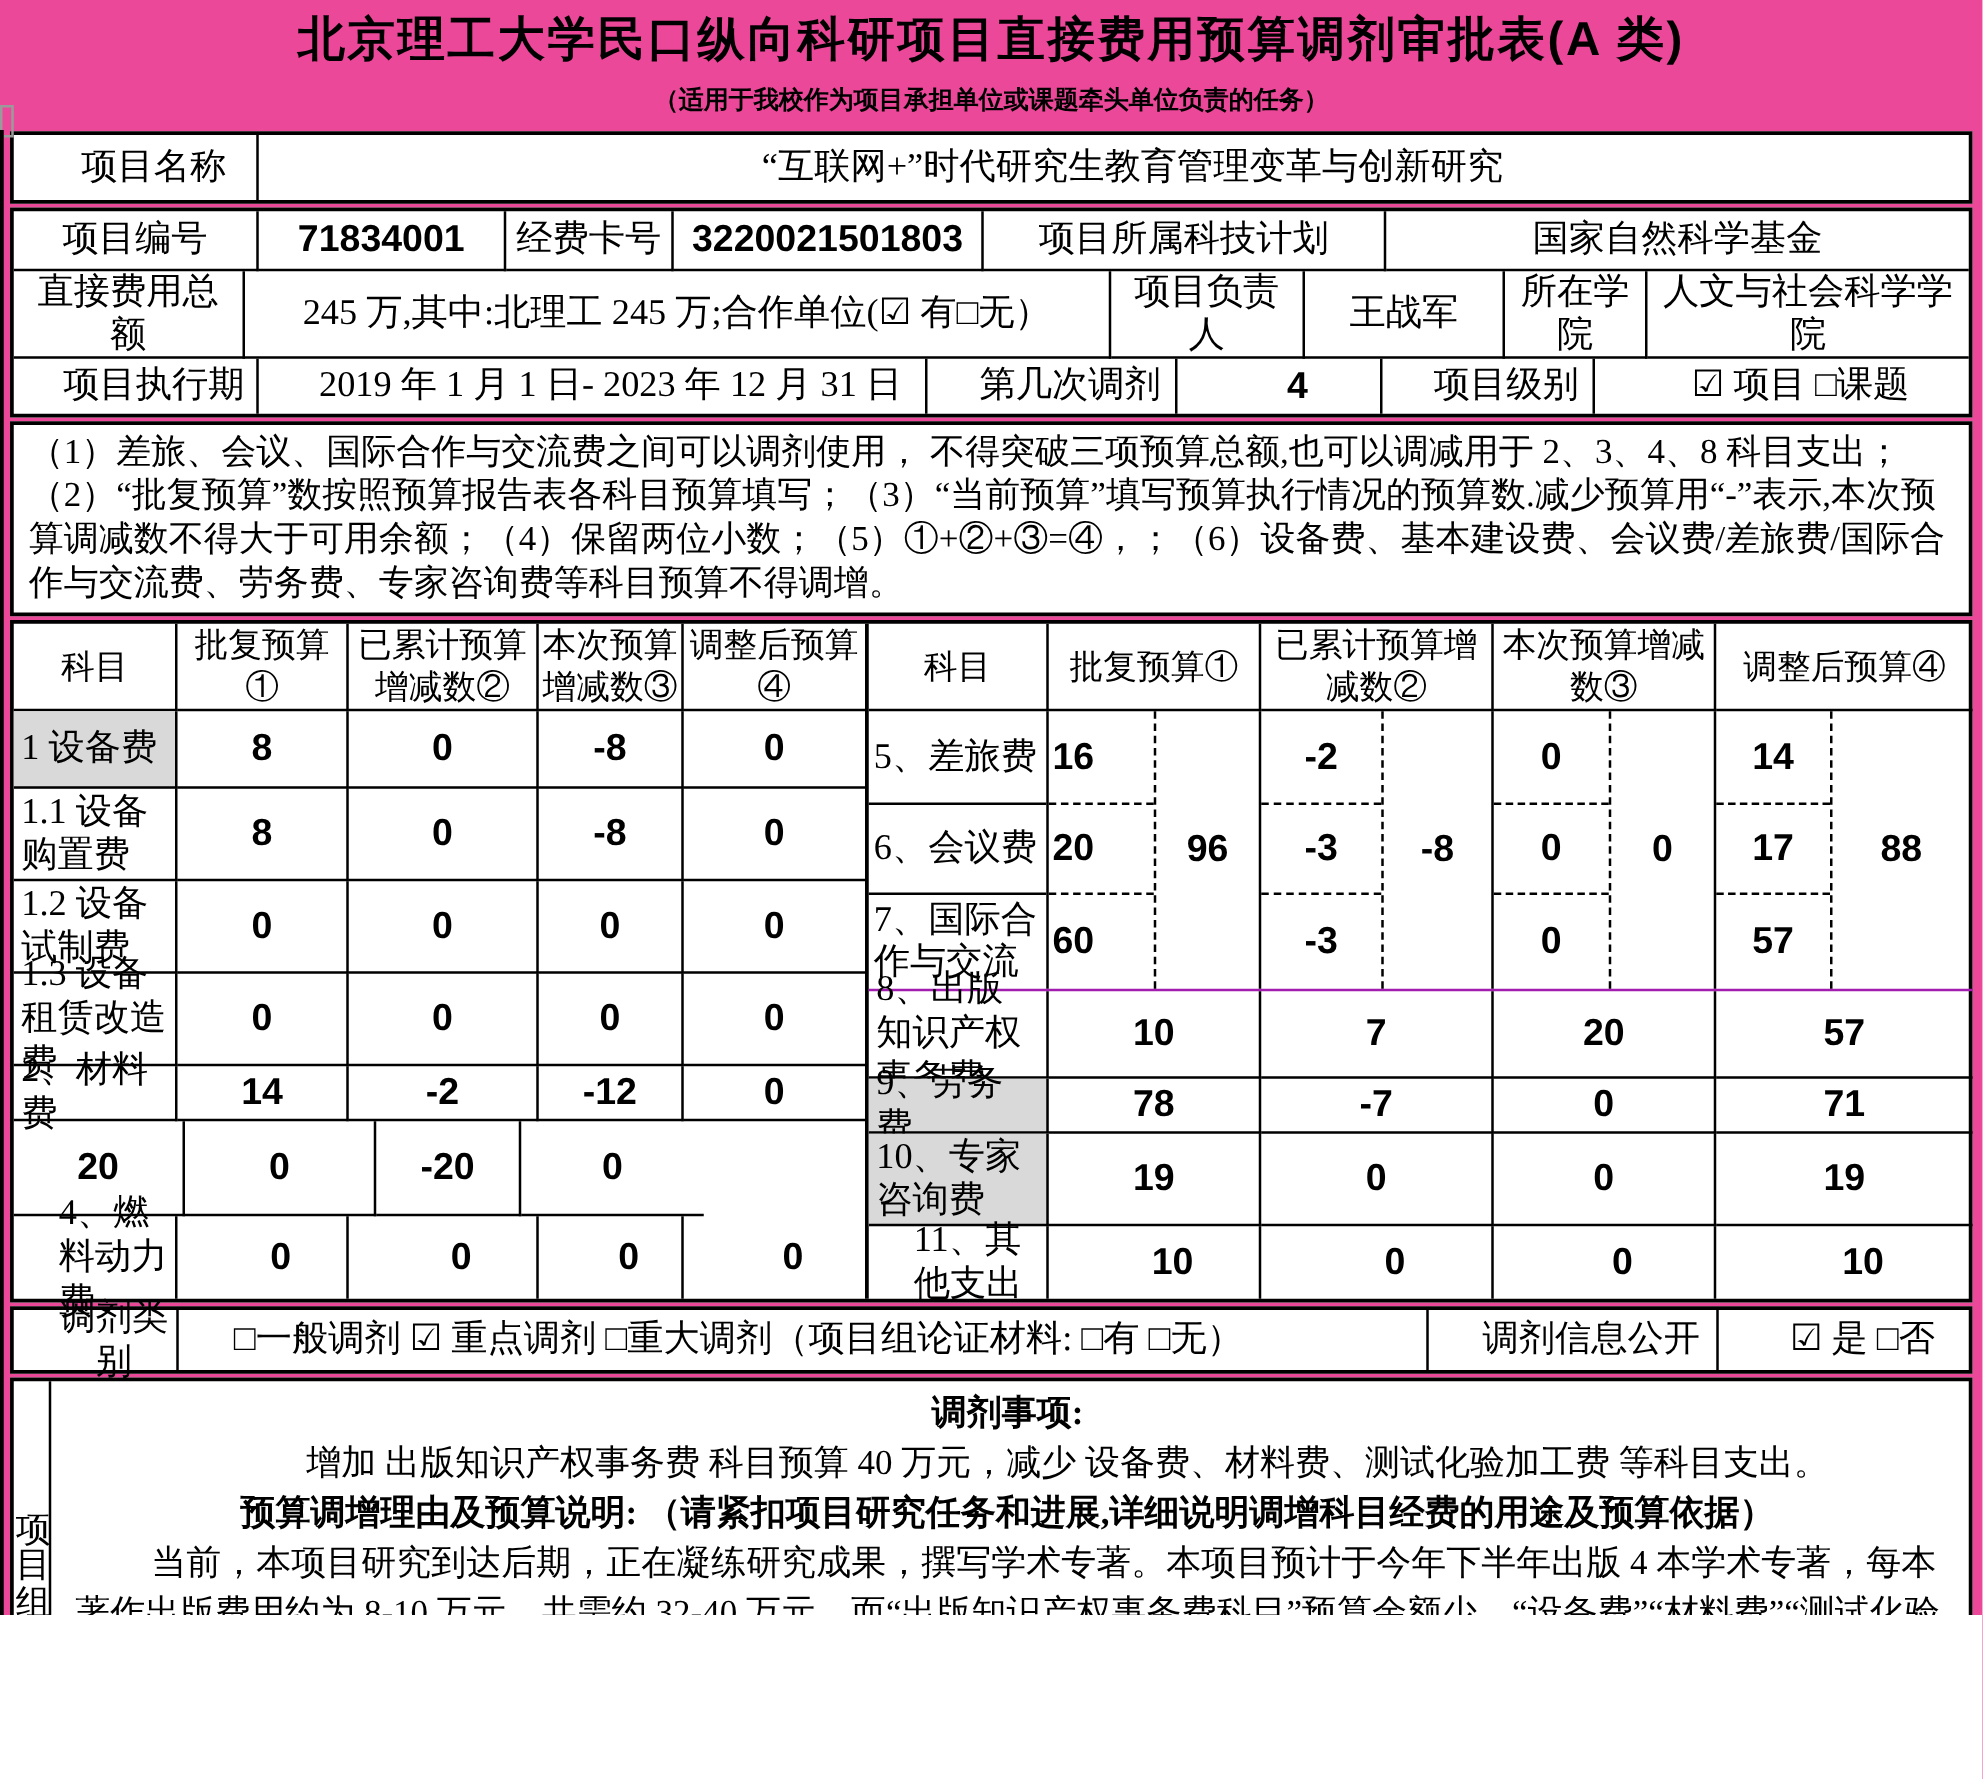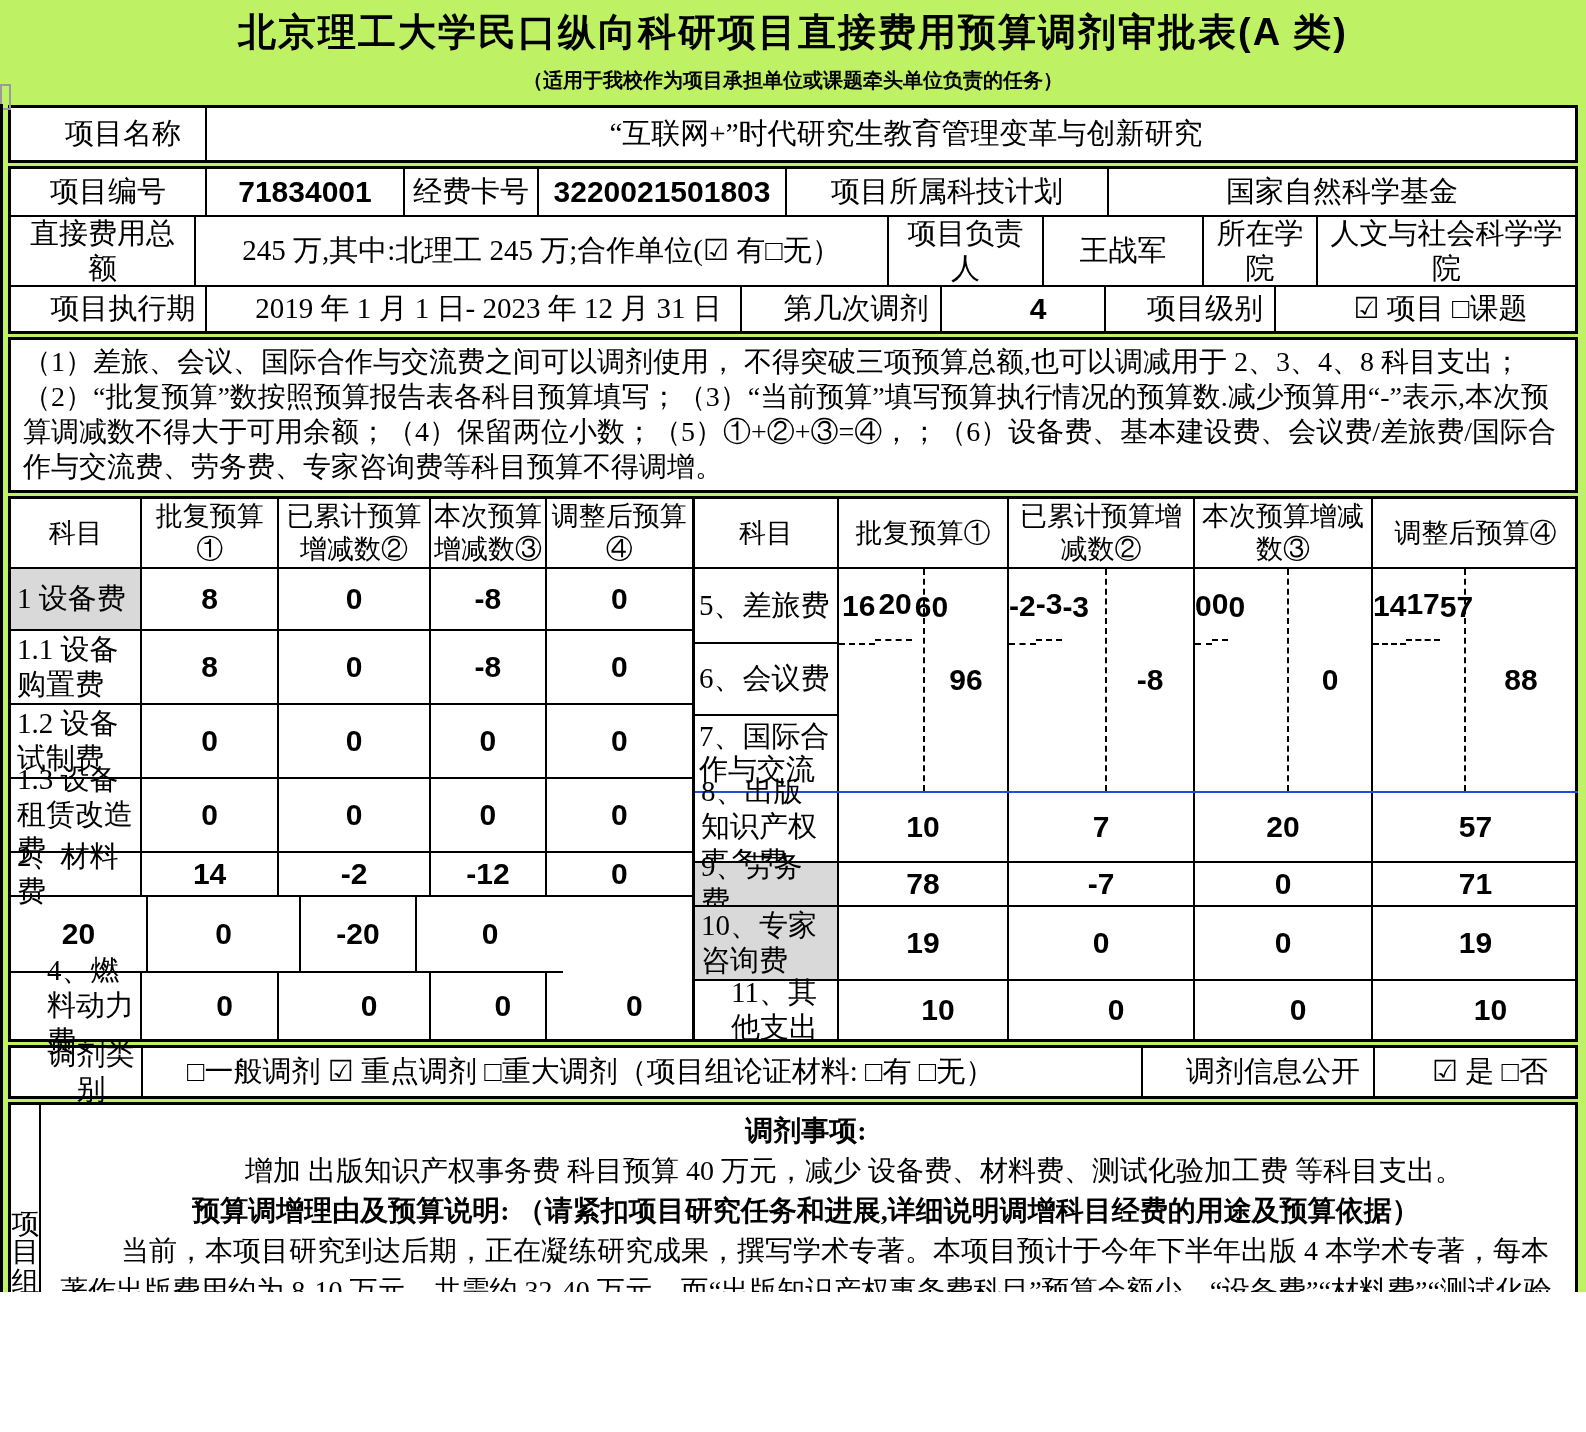--- a/index.html
+++ b/index.html
@@ -1,16 +1,16 @@
 <!DOCTYPE html>
 <html><head>
 <meta charset="utf-8">
 <style>
   html,body{margin:0;padding:0;background:#ffffff;}
-  .page{position:relative;width:1586px;height:1292px;background:#bef264;color:#000;
+  .page{position:relative;width:1586px;height:1292px;background:#ec4899;color:#000;
         font-family:"Liberation Serif","DejaVu Serif",serif;overflow:hidden;}
   
   .edge-box{position:absolute;left:0;top:84px;width:11px;height:26px;border:2px solid #9a9a9a;box-sizing:border-box;}
   .edge-line{position:absolute;left:0;top:104px;width:3px;height:1328px;background:#000;}
 
   .title{margin-top:6px;text-align:center;font-size:38px;font-weight:900;letter-spacing:2px;
          font-family:"Liberation Sans","DejaVu Sans",sans-serif;line-height:52px;}
   .subtitle{text-align:center;font-size:20px;font-weight:700;line-height:44px;}
 
   .box{box-sizing:border-box;margin:3px 8px 0 8px;width:1570px;border:3px solid #000;background:#fff;}
@@ -33,28 +33,28 @@
 
   
   .bt{display:flex;}
   .bt-left{width:684px;border-right:3px solid #000;box-sizing:border-box;}
   .bt-right{width:883px;}
   .hdr .bc{font-size:27px;padding:2px 2px;}
   .h70r{height:70px;}
   .lw0{width:132px;}.lw1{width:137px;}.lw2{width:153px;}.lw3{width:116px;}.lw4{width:146px;}
   .rw0{width:144px;}.rc1{width:170px;}.rc2{width:186px;}.rc3{width:178px;}.rc4{width:205px;}
   
-  .gblock{display:flex;height:224px;border-bottom:2px solid #1d4ed8;box-sizing:border-box;}
+  .gblock{display:flex;height:224px;border-bottom:2px solid #a21caf;box-sizing:border-box;}
   .gcol{box-sizing:border-box;border-right:2px solid #000;display:flex;}
   .gcol.lastc{border-right:none;}
   .glabels{flex-direction:column;}
   .glab{box-sizing:border-box;display:flex;align-items:center;justify-content:flex-start;text-align:left;
         padding:0 2px 0 4px;font-size:29px;line-height:1.15;border-bottom:2px solid #000;}
   .glab.lastg{border-bottom:none;}
-  .sub-l{display:flex;flex-direction:row;box-sizing:border-box;}
+  .sub-l{display:flex;flex-direction:column;box-sizing:border-box;}
   .sub-r{box-sizing:border-box;border-left:2px dashed #000;display:flex;align-items:center;justify-content:center;}
   .gcell{box-sizing:border-box;display:flex;align-items:center;justify-content:center;border-bottom:2px dashed #000;}
   .gcell.lastg{border-bottom:none;}
   .gcell.la{justify-content:flex-start;padding-left:3px;}
   .g76{height:76px;}.g72{height:72px;}
   .glab.g76{height:76px;}.glab.g72{height:72px;}
 
   
   .cat .bc{height:48px;}
 

